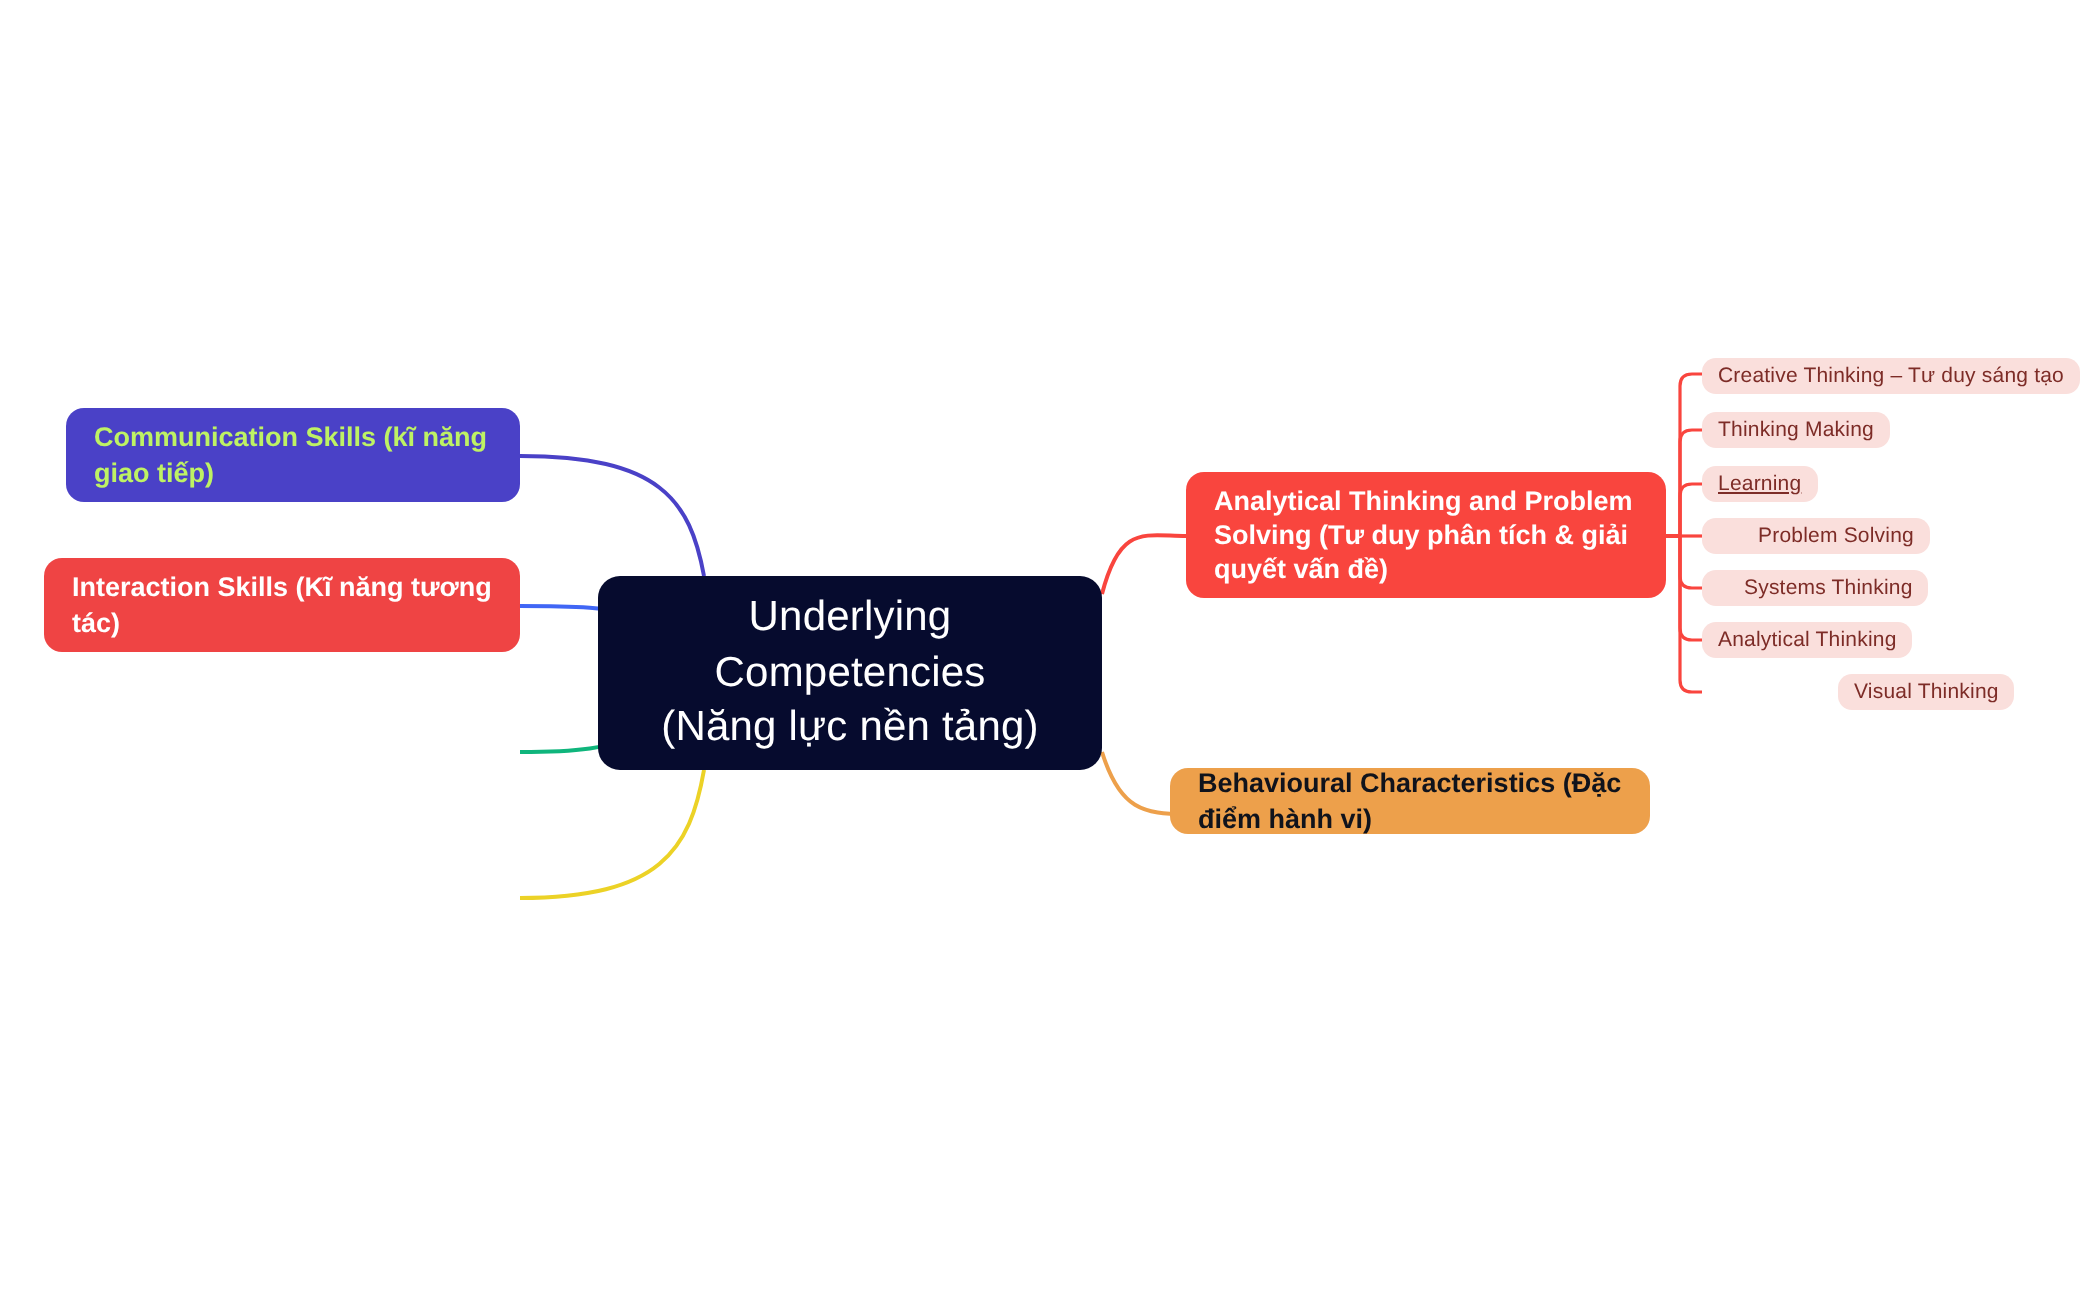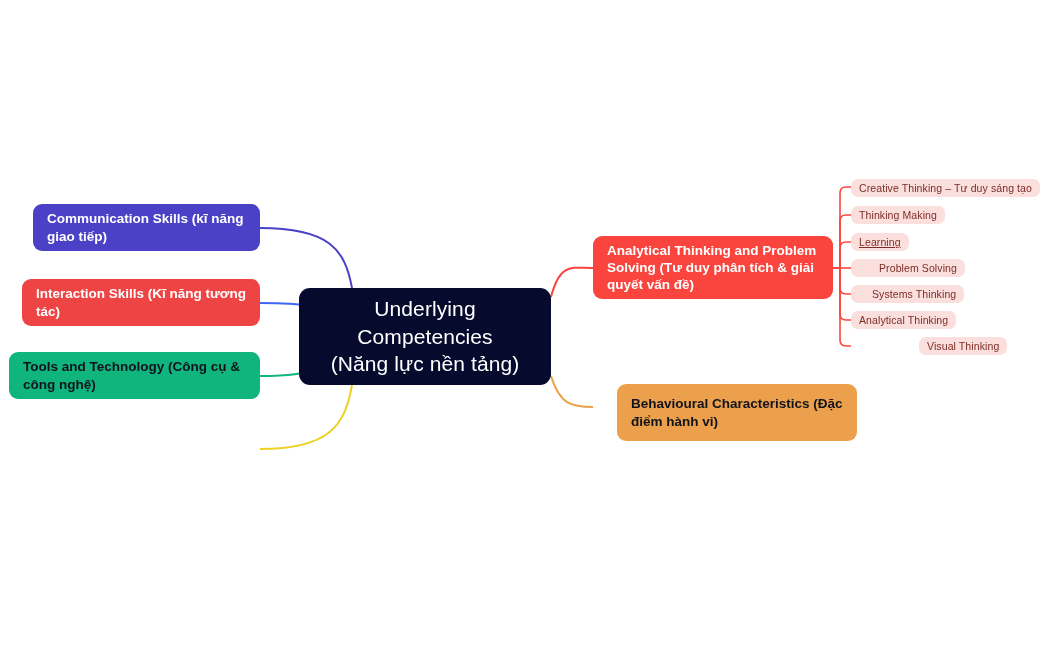--- a/index.html
+++ b/index.html
@@ -60,42 +60,42 @@
   }
 
   
   .branch {
     font-size: 13.5px;
     font-weight: 700;
     padding: 0 14px;
   }
   #node-communication {
     left: 33px; top: 204px; width: 227px; height: 47px;
-    background: #4a41c7; color: #ffffff;
+    background: #4a41c7; color: #bef264;
   }
   #node-interaction {
     left: 22px; top: 279px; width: 238px; height: 47px;
     background: #ef4444; color: #ffffff;
   }
   #node-tools {
     left: 9px; top: 352px; width: 251px; height: 47px;
     background: #0fb57c; color: #10131c;
   }
   #node-business {
     left: 25px; top: 425px; width: 235px; height: 47px;
     background: #ecd226; color: #10131c;
   }
 
   
   #node-analytical {
     left: 593px; top: 236px; width: 240px; height: 63px;
     background: #f9453e; color: #ffffff;
   }
   #node-behavioural {
-    left: 617px; top: 384px; width: 240px; height: 57px;
+    left: 585px; top: 384px; width: 240px; height: 33px;
     background: #eda04b; color: #10131c;
   }
 
   
   .leaf {
     position: absolute;
     box-sizing: border-box;
     display: flex;
     align-items: center;
     background: #fadfdc;
@@ -141,23 +141,20 @@
   </div>
 
   <div class="node branch" id="node-communication">
     <span class="label">Communication Skills (kĩ năng giao tiếp)</span>
   </div>
 
   <div class="node branch" id="node-interaction">
     <span class="label">Interaction Skills (Kĩ năng tương tác)</span>
   </div>
 
-  <div class="node branch" id="node-tools">
-    <span class="label">Tools and Technology (Công cụ &amp; công nghệ)</span>
-  </div>
 
 
   <div class="node branch" id="node-analytical">
     <span class="label">Analytical Thinking and Problem Solving (Tư duy phân tích &amp; giải quyết vấn đề)</span>
   </div>
 
   <div class="node branch" id="node-behavioural">
     <span class="label">Behavioural Characteristics (Đặc điểm hành vi)</span>
   </div>
 

